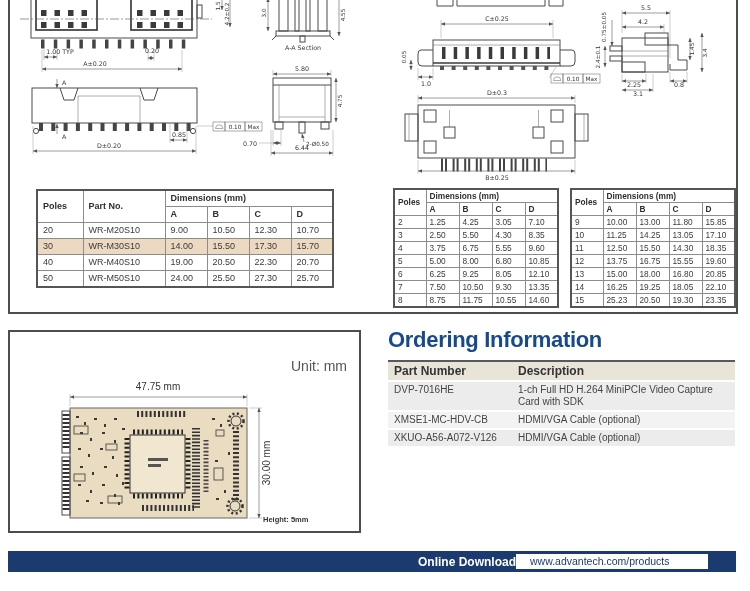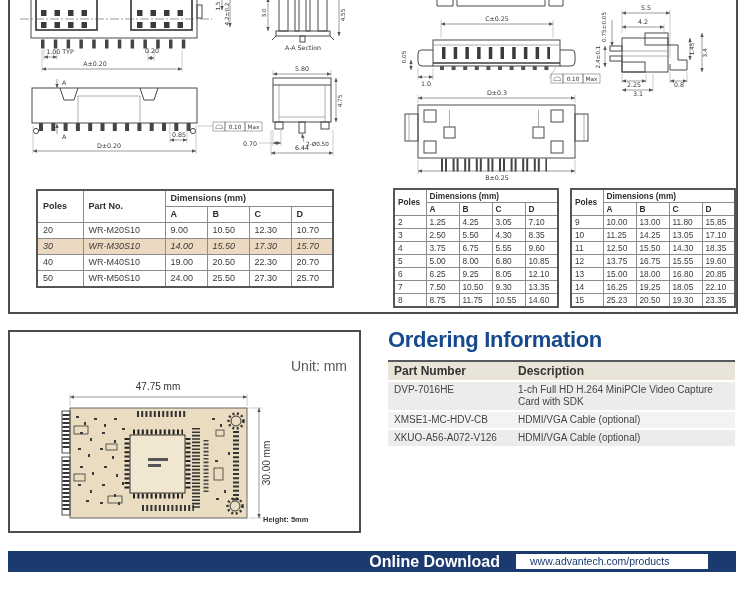--- a/index.html
+++ b/index.html
@@ -15,21 +15,21 @@
   .dim{stroke:#666;stroke-width:.65;fill:none;}
   .ext{stroke:#999;stroke-width:.5;fill:none;}
   .dl{font-family:"DejaVu Sans",sans-serif;font-size:6.3px;fill:#333;}
   .dls{font-family:"DejaVu Sans",sans-serif;font-size:5.7px;fill:#333;}
   
   table{border-collapse:collapse;table-layout:fixed;background:#fff;}
   .ptable{position:absolute;left:36px;top:189px;width:296px;border:2px solid #555;}
   .ptable th,.ptable td{border:1px solid #8c8c8c;padding:1px 5px;font-size:9px;
         color:#3a3a3a;text-align:left;height:13px;line-height:1.1;overflow:hidden;}
   .ptable th{font-weight:bold;color:#2e2e2e;}
-  .hl td{background:#ecd9c2;font-style:italic;}
+  .hl td{background:#ecd9c2;}
   .dtable{position:absolute;top:188px;width:164px;border:2px solid #555;}
   .dt1{left:393px;} .dt2{left:570px;}
   .dtable th,.dtable td{border:1px solid #8c8c8c;padding:0 3px;font-size:8.3px;
         color:#3a3a3a;text-align:left;height:12px;line-height:1.05;overflow:hidden;}
   .dtable th{font-weight:bold;color:#2e2e2e;}
   
   .cardbox{position:absolute;left:8px;top:330px;width:349px;height:199px;
            border:2px solid #4d4d4d;background:#fff;}
   .card-title{position:absolute;left:18px;top:6px;margin:0;font-size:23px;
            font-weight:bold;color:#174a8c;letter-spacing:-.3px;}
@@ -41,21 +41,21 @@
   .otable{width:347px;}
   .otable th{background:#e8e4d8;border-top:2px solid #58595b;border-bottom:2px solid #fff;
         font-size:12px;text-align:left;padding:2px 6px;color:#333;height:13px;}
   .otable td{font-size:10px;padding:2px 6px;color:#444;border-top:2px solid #fff;
         line-height:1.2;vertical-align:top;}
   .otable tr.ra td{background:#ececec;}
   .otable tr.rb td{background:#f3f3f3;}
   
   .footer{position:absolute;left:8px;top:551px;width:728px;height:21px;background:#1b3a70;
         display:flex;align-items:center;justify-content:flex-end;}
-  .footer-label{color:#fff;font-weight:bold;font-size:16px;margin-right:16px;}
+  .footer-label{color:#fff;font-weight:bold;font-size:12px;margin-right:0;}
   .footer-url{width:178px;height:15px;background:#fff;margin-right:28px;font-size:10.5px;
         color:#1b3a70;line-height:15px;padding-left:14px;cursor:pointer;}
 </style>
 </head>
 <body>
 
 <div class="page">
 
   <div class="topframe"></div>
 

